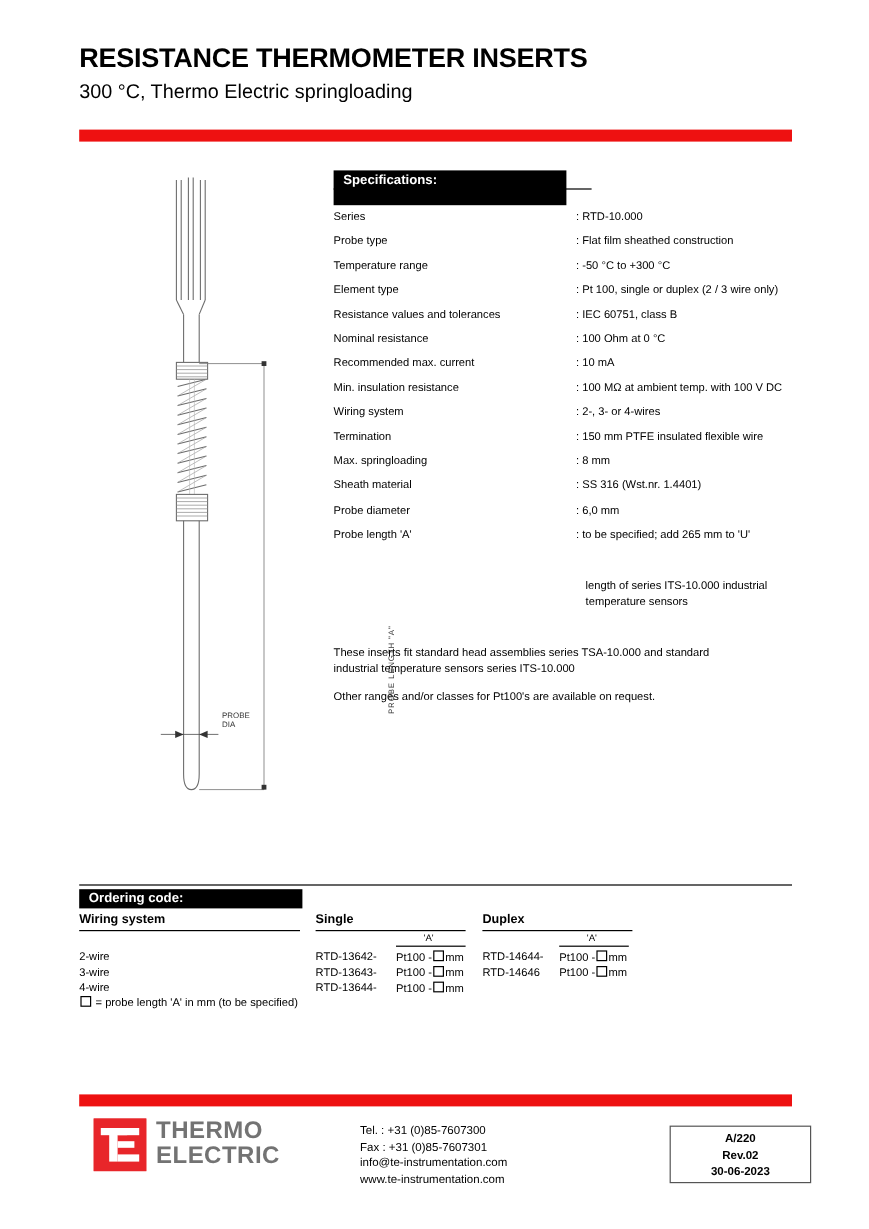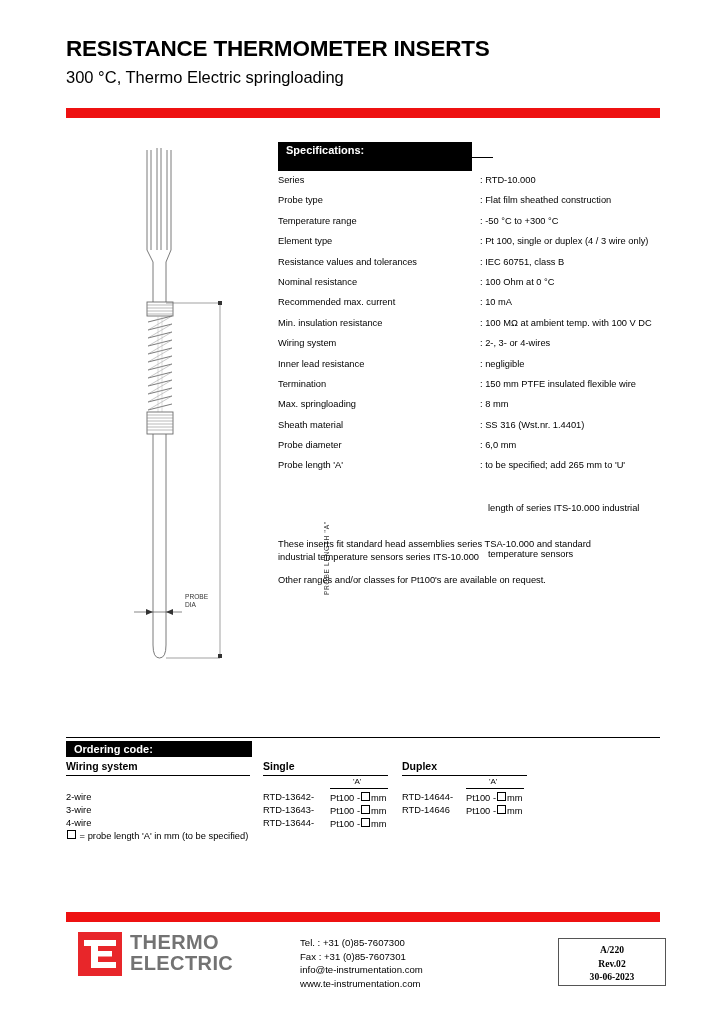--- a/index.html
+++ b/index.html
@@ -230,25 +230,24 @@
     position: absolute;
     left: 300px;
     top: 936px;
     font-size: 9.6px;
     line-height: 13.6px;
   }
   .revbox {
     position: absolute;
     left: 558px;
     top: 938px;
-    width: 108px;
+    width: 118px;
     height: 48px;
     border: 1.3px solid #555555;
     box-sizing: border-box;
-    font-family: Liberation Serif, serif;
   }
   .revbox-inner {
     text-align: center;
     font-size: 9.6px;
     font-weight: bold;
     line-height: 13.6px;
     padding-top: 4px;
   }
 
   
@@ -398,45 +397,41 @@
     <div class="spec-row">
       <span class="spec-label">Probe type</span>
       <span class="spec-value">: Flat film sheathed construction</span>
     </div>
     <div class="spec-row">
       <span class="spec-label">Temperature range</span>
       <span class="spec-value">: -50 °C to +300 °C</span>
     </div>
     <div class="spec-row">
       <span class="spec-label">Element type</span>
-      <span class="spec-value">: Pt 100, single or duplex (4 / 3 wire only)</span>
+      <span class="spec-value">: Pt 100, single or duplex (2 / 3 wire only)</span>
     </div>
     <div class="spec-row">
       <span class="spec-label">Resistance values and tolerances</span>
       <span class="spec-value">: IEC 60751, class B</span>
     </div>
     <div class="spec-row">
       <span class="spec-label">Nominal resistance</span>
       <span class="spec-value">: 100 Ohm at 0 °C</span>
     </div>
     <div class="spec-row">
       <span class="spec-label">Recommended max. current</span>
       <span class="spec-value">: 10 mA</span>
     </div>
     <div class="spec-row">
       <span class="spec-label">Min. insulation resistance</span>
       <span class="spec-value">: 100 MΩ at ambient temp. with 100 V DC</span>
     </div>
     <div class="spec-row">
       <span class="spec-label">Wiring system</span>
       <span class="spec-value">: 2-, 3- or 4-wires</span>
-    </div>
-    <div class="spec-row">
-      <span class="spec-label">Inner lead resistance</span>
-      <span class="spec-value">: negligible</span>
     </div>
     <div class="spec-row">
       <span class="spec-label">Termination</span>
       <span class="spec-value">: 150 mm PTFE insulated flexible wire</span>
     </div>
     <div class="spec-row">
       <span class="spec-label">Max. springloading</span>
       <span class="spec-value">: 8 mm</span>
     </div>
     <div class="spec-row">
@@ -447,21 +442,21 @@
       <span class="spec-label">Probe diameter</span>
       <span class="spec-value">: 6,0 mm</span>
     </div>
     <div class="spec-row" style="height:15px;">
       <span class="spec-label">Probe length 'A'</span>
       <span class="spec-value">: to be specified; add 265 mm to 'U'</span>
     </div>
     <div class="spec-row" style="height:13px;margin-top:28px;">
       <span class="spec-cont">length of series ITS-10.000 industrial</span>
     </div>
-    <div class="spec-row" style="height:13px;margin-top:33px;">
+    <div class="spec-row" style="height:13px;">
       <span class="spec-cont">temperature sensors</span>
     </div>
   </div>
 
   <div class="notes">
     <div class="note-block">
       <span>These inserts fit standard head assemblies series TSA-10.000 and standard</span><br>
       <span>industrial temperature sensors series ITS-10.000</span>
     </div>
     <div class="note-block">

